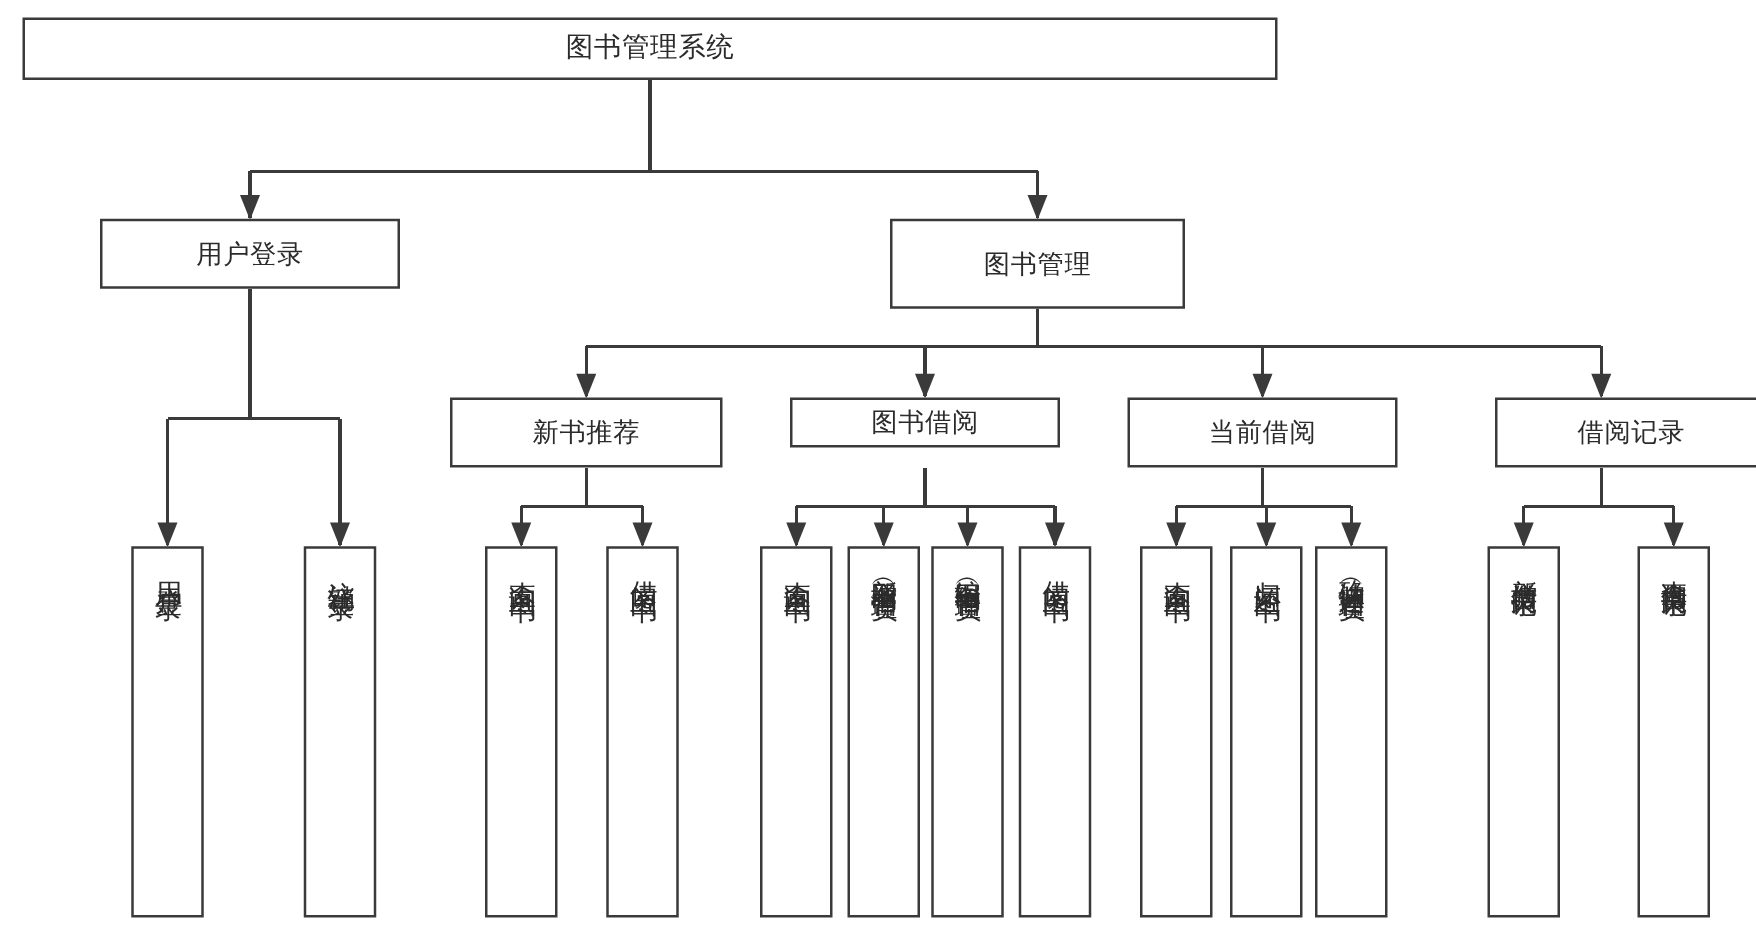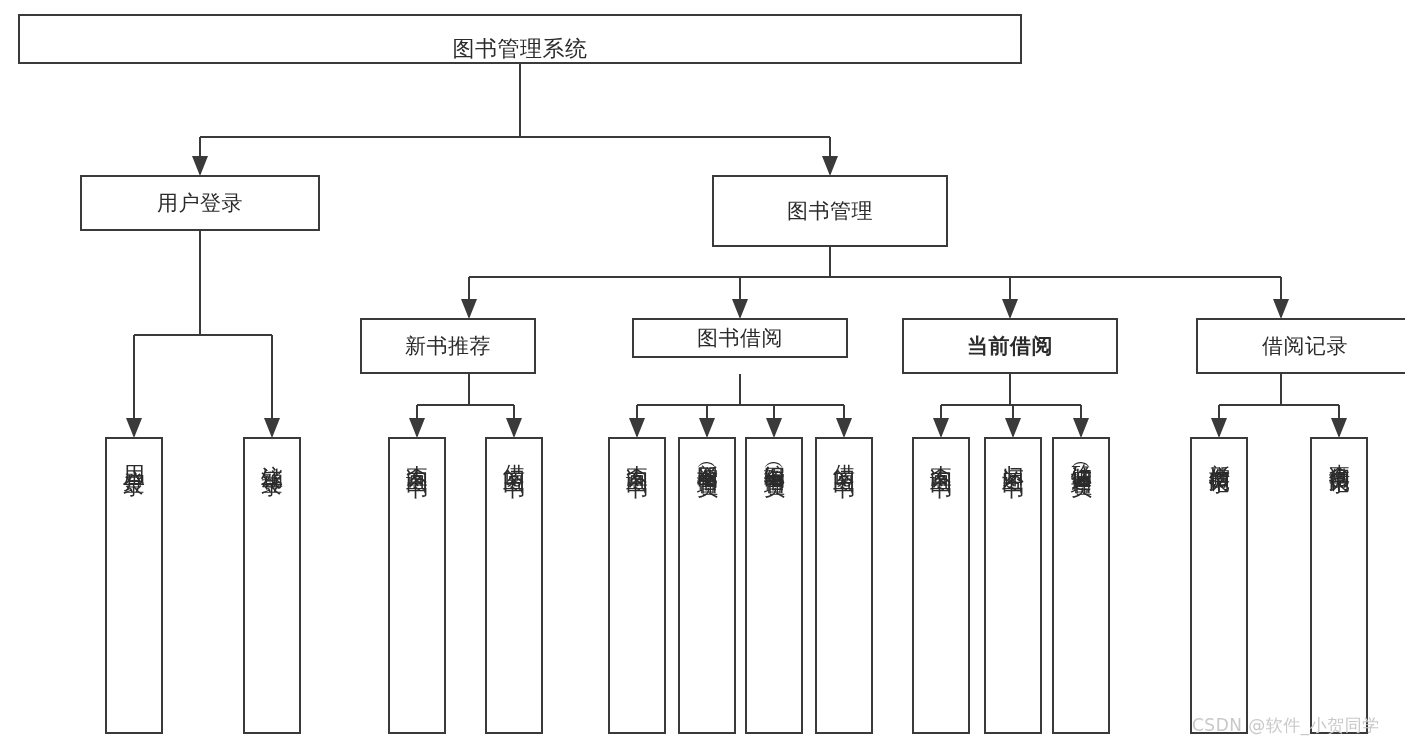--- a/index.html
+++ b/index.html
@@ -130,36 +130,36 @@
       <line x1="1081" y1="405" x2="1081" y2="436" stroke="#3a3a3a" stroke-width="2.6" shape-rendering="crispEdges"></line>
       <polygon points="1073,418 1089,418 1081,438" fill="#3a3a3a"></polygon>
       <line x1="1281" y1="374" x2="1281" y2="405" stroke="#3a3a3a" stroke-width="2.6" shape-rendering="crispEdges"></line>
       <line x1="1219" y1="405" x2="1339" y2="405" stroke="#3a3a3a" stroke-width="2.6" shape-rendering="crispEdges"></line>
       <line x1="1219" y1="405" x2="1219" y2="436" stroke="#3a3a3a" stroke-width="2.6" shape-rendering="crispEdges"></line>
       <polygon points="1211,418 1227,418 1219,438" fill="#3a3a3a"></polygon>
       <line x1="1339" y1="405" x2="1339" y2="436" stroke="#3a3a3a" stroke-width="2.6" shape-rendering="crispEdges"></line>
       <polygon points="1331,418 1347,418 1339,438" fill="#3a3a3a"></polygon>
     </svg>
   <div id="nodes">
-      <div class="node h root" style="left: 18px; top: 14px; width: 1004px; height: 50px; align-items: flex-end;">
+      <div class="node h root" style="left: 18px; top: 14px; width: 1004px; height: 50px;">
         <span class="label">图书管理系统</span>
       </div>
       <div class="node h" style="left: 80px; top: 175px; width: 240px; height: 56px;">
         <span class="label">用户登录</span>
       </div>
       <div class="node h" style="left: 712px; top: 175px; width: 236px; height: 72px;">
         <span class="label">图书管理</span>
       </div>
-      <div class="node h" style="left: 360px; top: 318px; width: 176px; height: 56px;">
+      <div class="node h" style="left: 360px; top: 318px; width: 218px; height: 56px;">
         <span class="label">新书推荐</span>
       </div>
       <div class="node h" style="left: 632px; top: 318px; width: 216px; height: 40px;">
         <span class="label">图书借阅</span>
       </div>
-      <div class="node h" style="left: 902px; top: 318px; width: 216px; height: 56px; font-weight: bold;">
+      <div class="node h" style="left: 902px; top: 318px; width: 216px; height: 56px;">
         <span class="label">当前借阅</span>
       </div>
       <div class="node h" style="left: 1172px; top: 318px; width: 218px; height: 56px; margin-left: 24px;">
         <span class="label">借阅记录</span>
       </div>
       <div class="node v" style="left: 105px; top: 437px; width: 58px; height: 297px;">
         <span class="label">用户登录</span>
       </div>
       <div class="node v" style="left: 243px; top: 437px; width: 58px; height: 297px;">
         <span class="label">注销登录</span>
@@ -191,14 +191,13 @@
       <div class="node v tall" style="left: 1052px; top: 437px; width: 58px; height: 297px;">
         <span class="label">确认归还（管理员）</span>
       </div>
       <div class="node v tall" style="left: 1190px; top: 437px; width: 58px; height: 297px;">
         <span class="label">新增借阅记录</span>
       </div>
       <div class="node v tall" style="left: 1310px; top: 437px; width: 58px; height: 297px;">
         <span class="label">查询借阅记录</span>
       </div>
     </div>
-  <div class="watermark" style="left: 1192px; top: 714px; color: rgb(201, 201, 201);">CSDN @软件_小贺同学</div>
 </div>
 
 </body></html>

